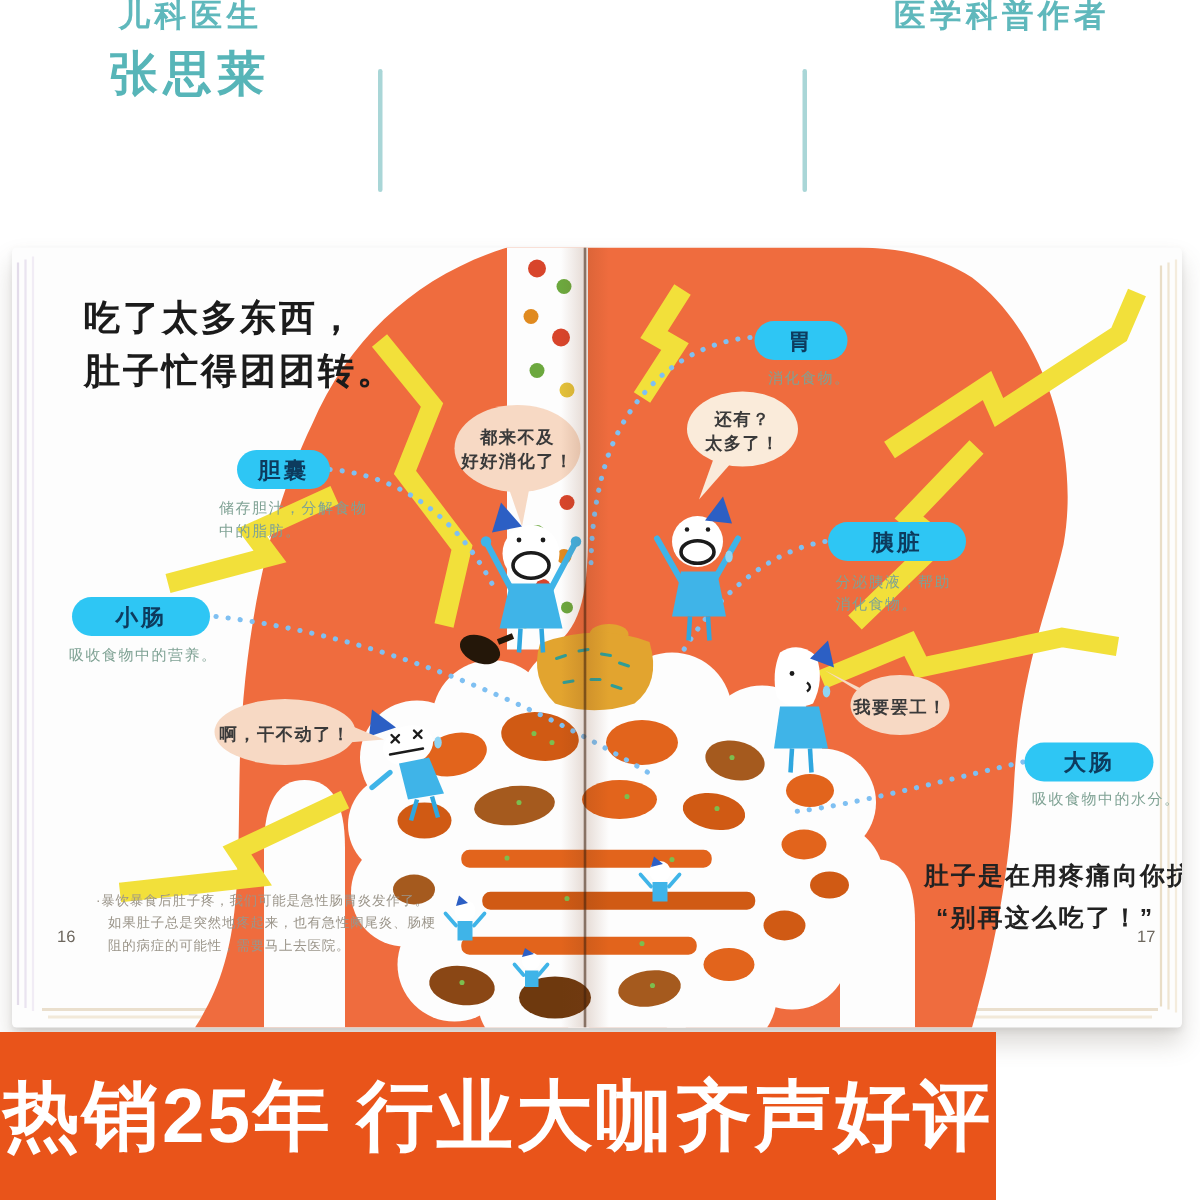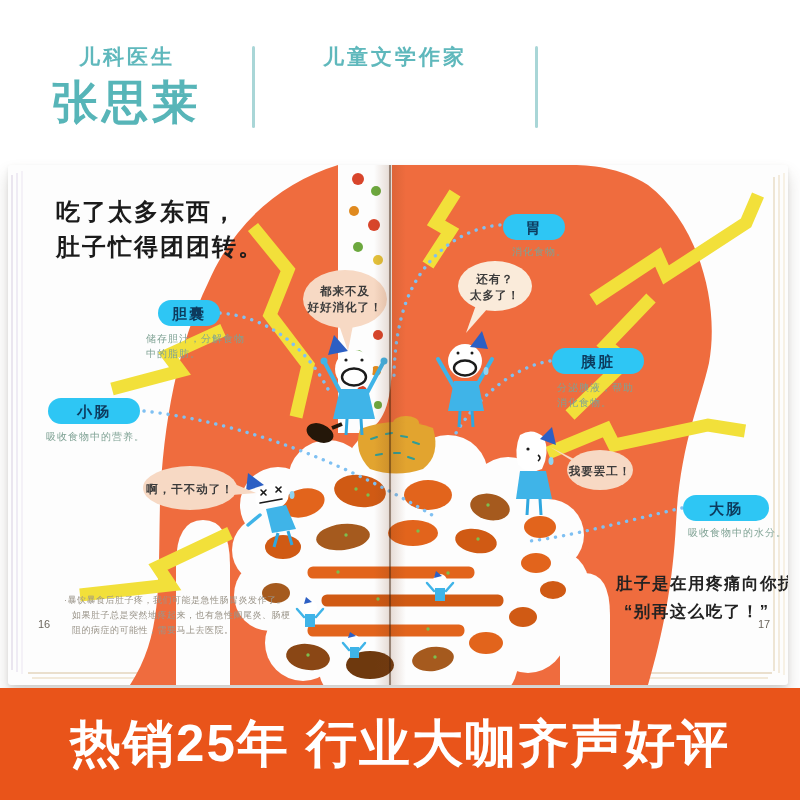--- a/index.html
+++ b/index.html
@@ -7,27 +7,27 @@
     width:800px;height:800px;position:relative;overflow:hidden;
     background:#ffffff;
     font-family:"Liberation Sans","DejaVu Sans",sans-serif;
   }
   
   .header{
     position:absolute;left:0;top:0;width:800px;height:160px;
     display:flex;align-items:flex-start;justify-content:center;background:#fff;
   }
   .author-col{
-    width:250px;text-align:center;padding-top:46px;
+    width:250px;text-align:center;
   }
   .author-role{
     color:#5fb8bc;font-size:21px;font-weight:700;letter-spacing:3px;line-height:1;
   }
   .author-name{
-    color:#57b5b8;font-size:46px;font-weight:900;letter-spacing:4px;line-height:1;margin-top:12px;
+    color:#57b5b8;font-size:32px;font-weight:900;letter-spacing:4px;line-height:1;margin-top:12px;
   }
   .divider{
     width:3px;height:82px;background:#a9d6d7;border-radius:2px;margin-top:46px;
   }
   
   .book{
     position:absolute;left:8px;top:165px;width:780px;height:520px;
     background:#fdfdfd;border-radius:3px;
     box-shadow:0 10px 16px rgba(90,80,70,.22), 0 2px 4px rgba(0,0,0,.08);
   }
@@ -35,41 +35,41 @@
   
   .t-title{font-weight:700;font-size:24px;fill:#1b1b1b;letter-spacing:2px;}
   .t-label{font-weight:700;font-size:15px;fill:#0d3b5e;letter-spacing:2px;}
   .t-desc{font-size:10px;fill:#7fa294;letter-spacing:1px;}
   .t-bubble{font-weight:600;font-size:11.5px;fill:#3a3a3a;letter-spacing:1px;}
   .t-foot{font-size:9px;fill:#9b958a;letter-spacing:.5px;}
   .t-caption{font-weight:700;font-size:16.5px;fill:#222;letter-spacing:1.5px;}
   .t-pagenum{font-size:11px;fill:#6d675e;}
   
   .banner{
-    position:absolute;left:0;top:688px;width:800px;height:112px;
+    position:absolute;left:0;top:688px;width:664px;height:112px;
     background:#e9541a;display:flex;align-items:center;justify-content:center;
   }
   .banner-text{
     color:#ffffff;font-size:51px;font-weight:900;letter-spacing:2px;white-space:nowrap;
   }
 </style>
 </head>
 <body>
 
 <div class="header">
   <div class="author-col">
     <div class="author-role">儿科医生</div>
     <div class="author-name">张思莱</div>
   </div>
   <div class="divider"></div>
   <div class="author-col" style="width:280px">
-    <div class="author-role">儿童文学作家</div>
   </div>
   <div class="divider"></div>
   <div class="author-col" style="width:260px">
+    <div class="author-role">医学科普作者</div>
   </div>
 </div>
 
 <div class="book">
 <svg width="780" height="520" viewBox="0 0 780 520">
   <defs>
     <linearGradient id="gut" x1="0" y1="0" x2="1" y2="0">
       <stop offset="0" stop-color="rgba(120,60,25,0)"></stop>
       <stop offset="0.45" stop-color="rgba(120,60,25,0.16)"></stop>
       <stop offset="0.5" stop-color="rgba(80,40,15,0.38)"></stop>

